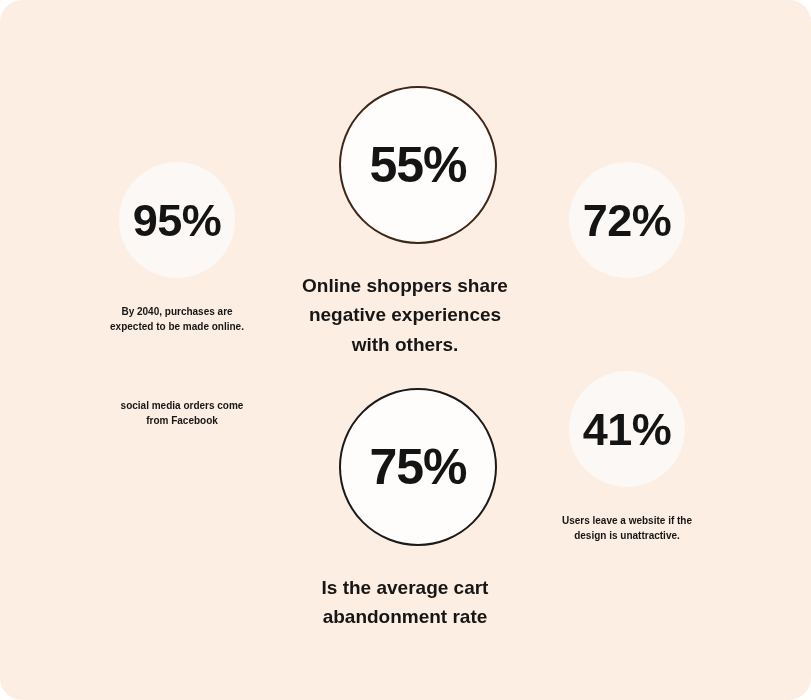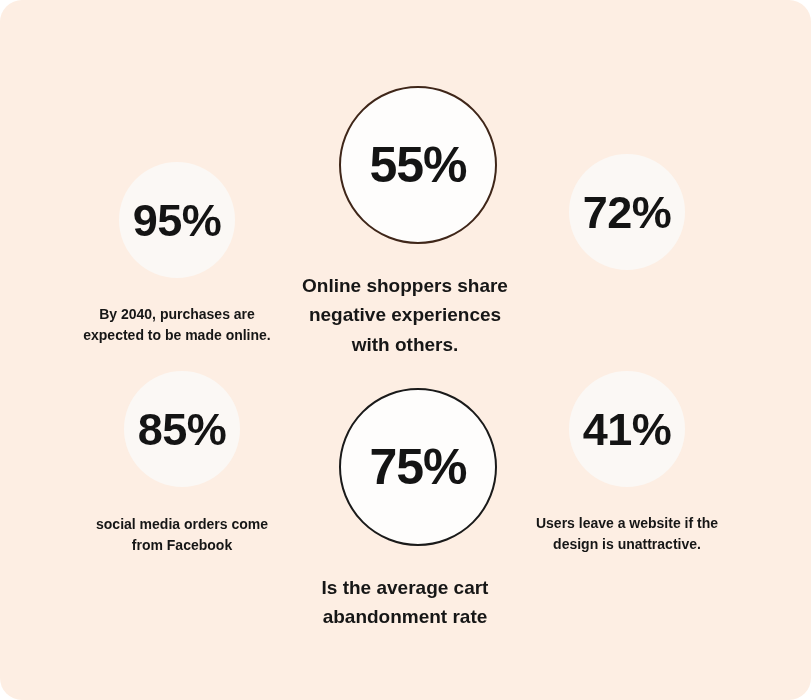--- a/index.html
+++ b/index.html
@@ -89,39 +89,39 @@
   .caption {
     font-family: "Liberation Sans", sans-serif;
     font-weight: bold;
     color: #161616;
     text-align: center;
     line-height: 1.5;
     white-space: pre-line;
   }
 
   .caption.side {
-    font-size: 14px;
+    font-size: 10px;
     width: 200px;
   }
 
   .caption.center {
     font-size: 19px;
     width: 210px;
     line-height: 1.55;
   }
 
   
   #stat-95  { left: 77px;  top: 162px; width: 200px; }
   #stat-95 .caption  { margin-top: 26px; }
 
   #stat-55  { left: 300px; top: 86px;  width: 210px; }
   #stat-55 .bubble   { margin-left: 26px; }
   #stat-55 .caption  { margin-top: 27px; }
 
-  #stat-72  { left: 527px; top: 154px; width: 200px; }
+  #stat-72  { left: 527px; top: 162px; width: 200px; }
   #stat-72 .caption  { margin-top: 26px; }
 
   #stat-85  { left: 82px;  top: 371px; width: 200px; }
   #stat-85 .caption  { margin-top: 27px; }
 
   #stat-75  { left: 300px; top: 388px; width: 210px; }
   #stat-75 .bubble   { margin-left: 26px; }
   #stat-75 .caption  { margin-top: 27px; }
 
   #stat-38  { left: 527px; top: 371px; width: 200px; }
@@ -149,23 +149,20 @@
 with others.</div>
   </div>
 
   <div class="stat" id="stat-72">
     <div class="bubble small">
       <span class="pct">72%</span>
     </div>
   </div>
 
   <div class="stat" id="stat-85">
-    <div class="bubble small">
-      <span class="pct">85%</span>
-    </div>
     <div class="caption side">social media orders come
 from Facebook</div>
   </div>
 
   <div class="stat" id="stat-75">
     <div class="bubble large">
       <span class="pct">75%</span>
     </div>
     <div class="caption center">Is the average cart
 abandonment rate</div>

